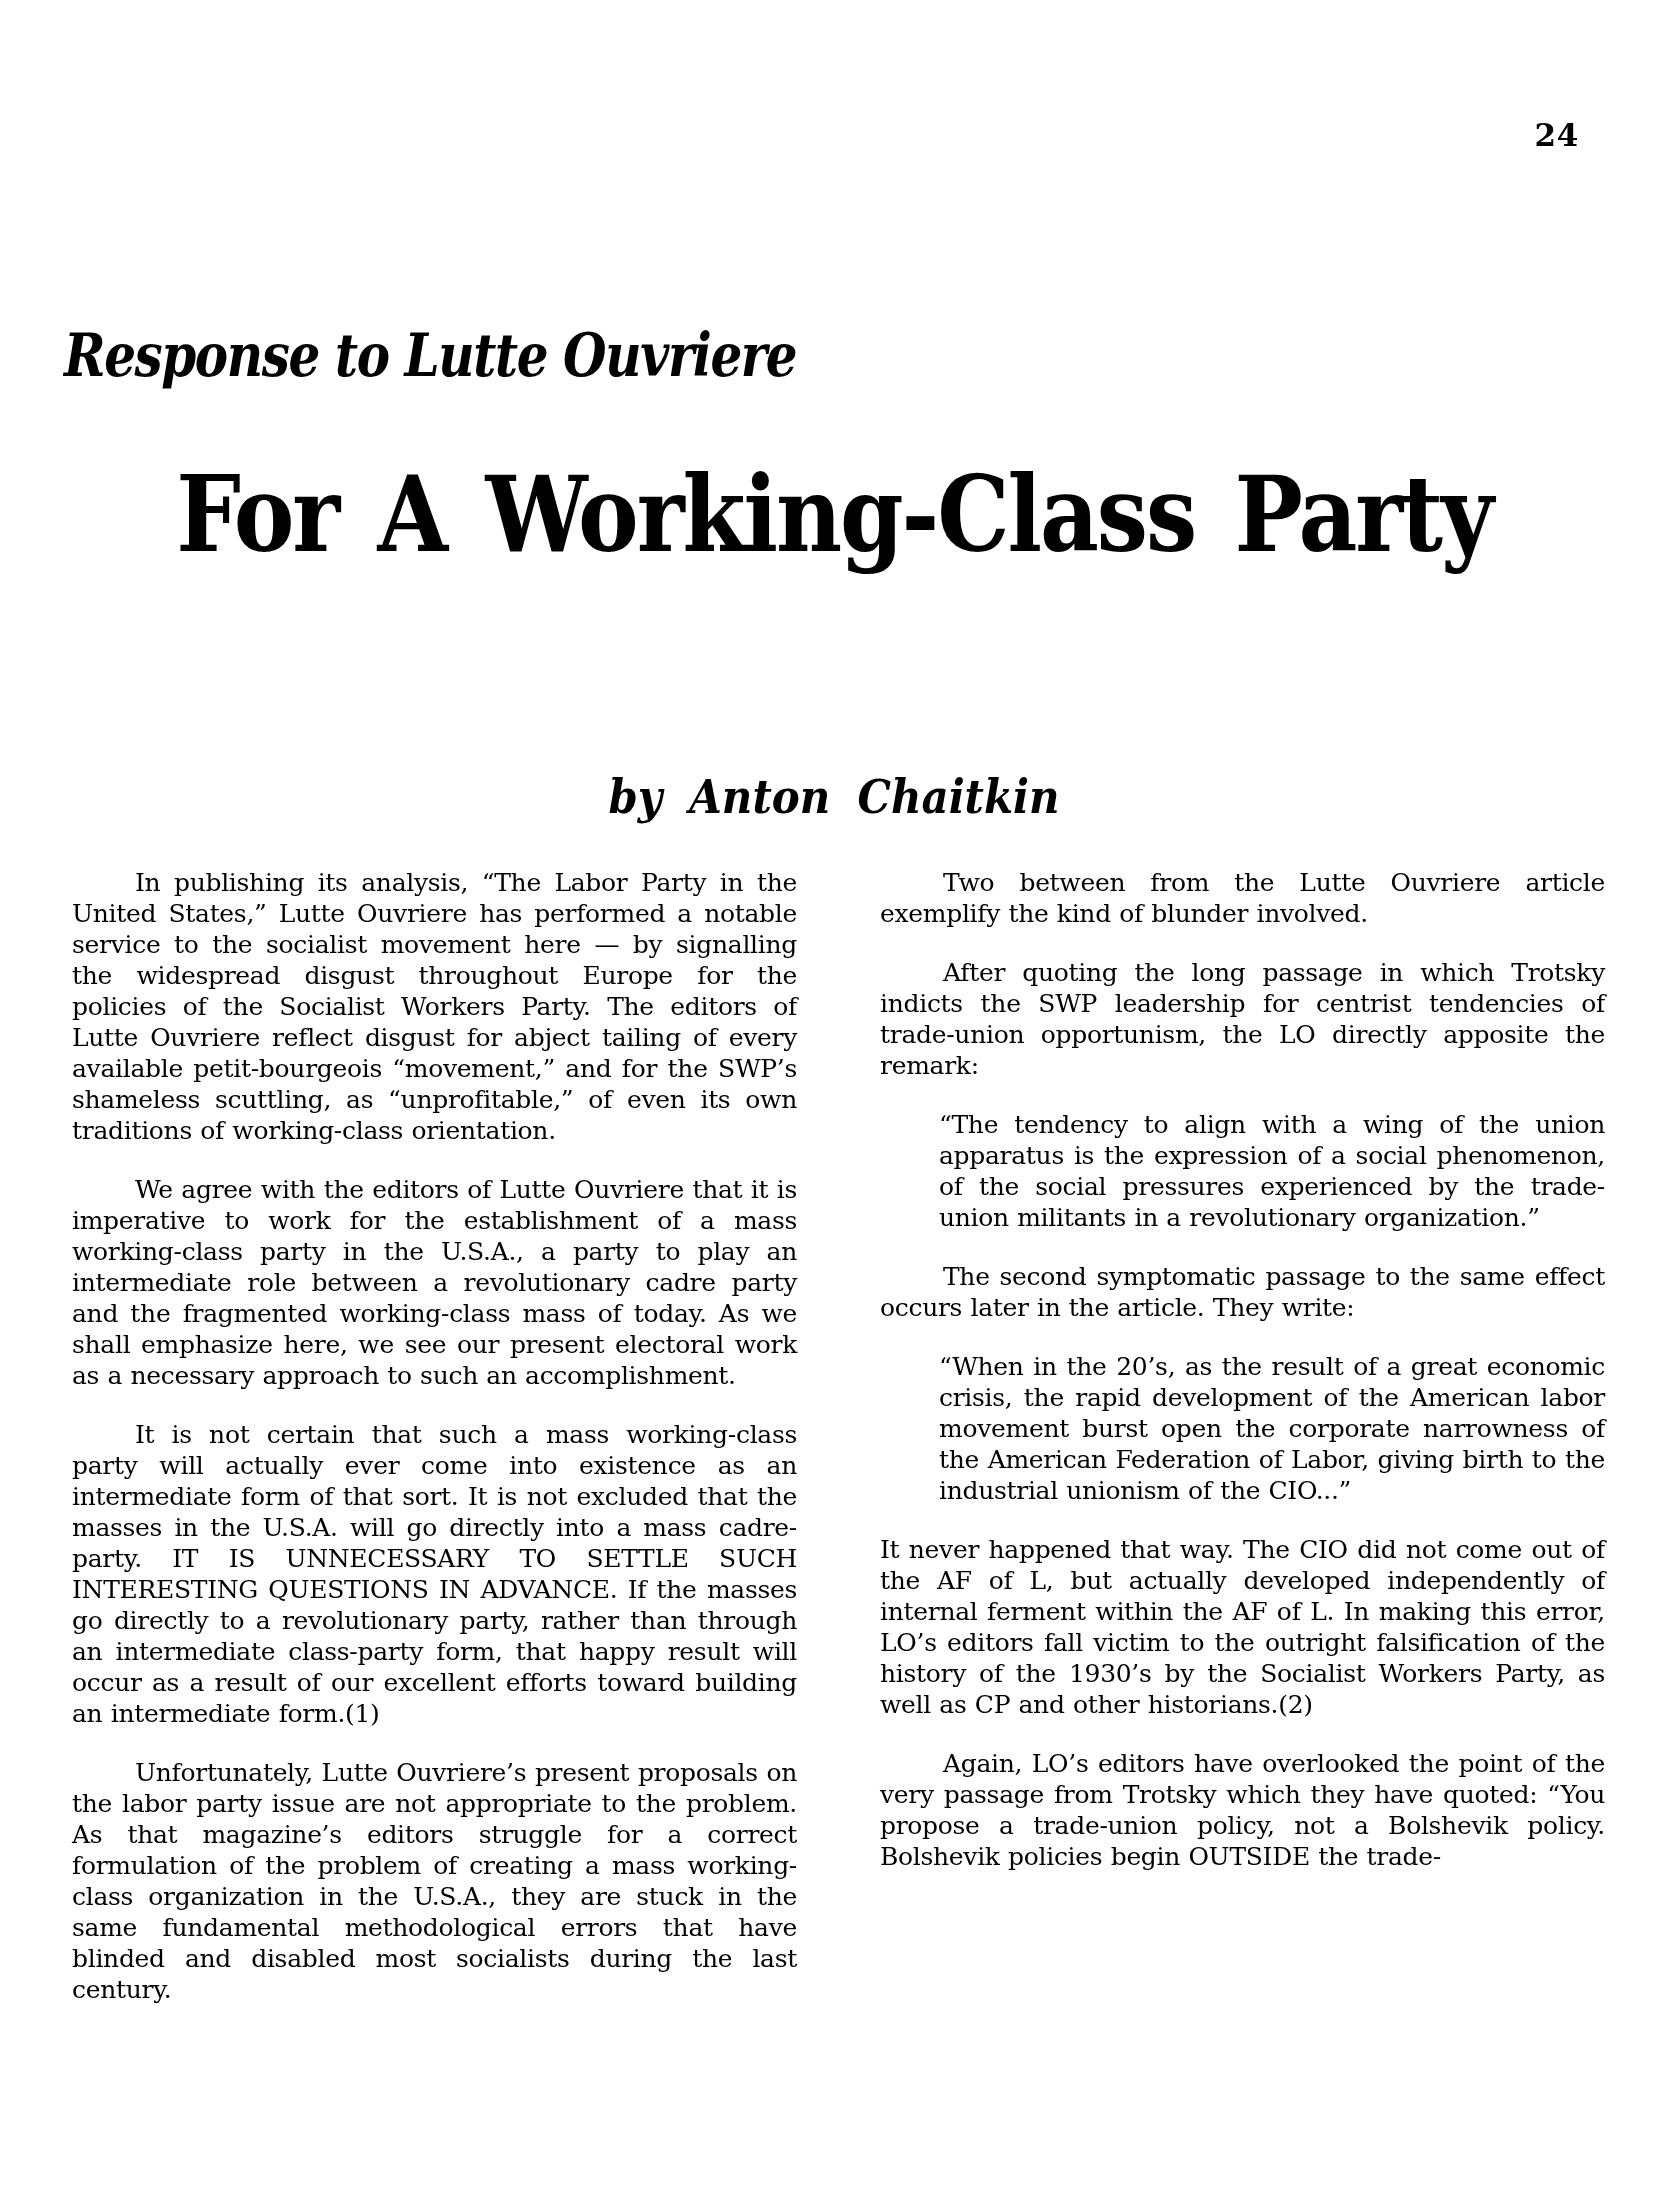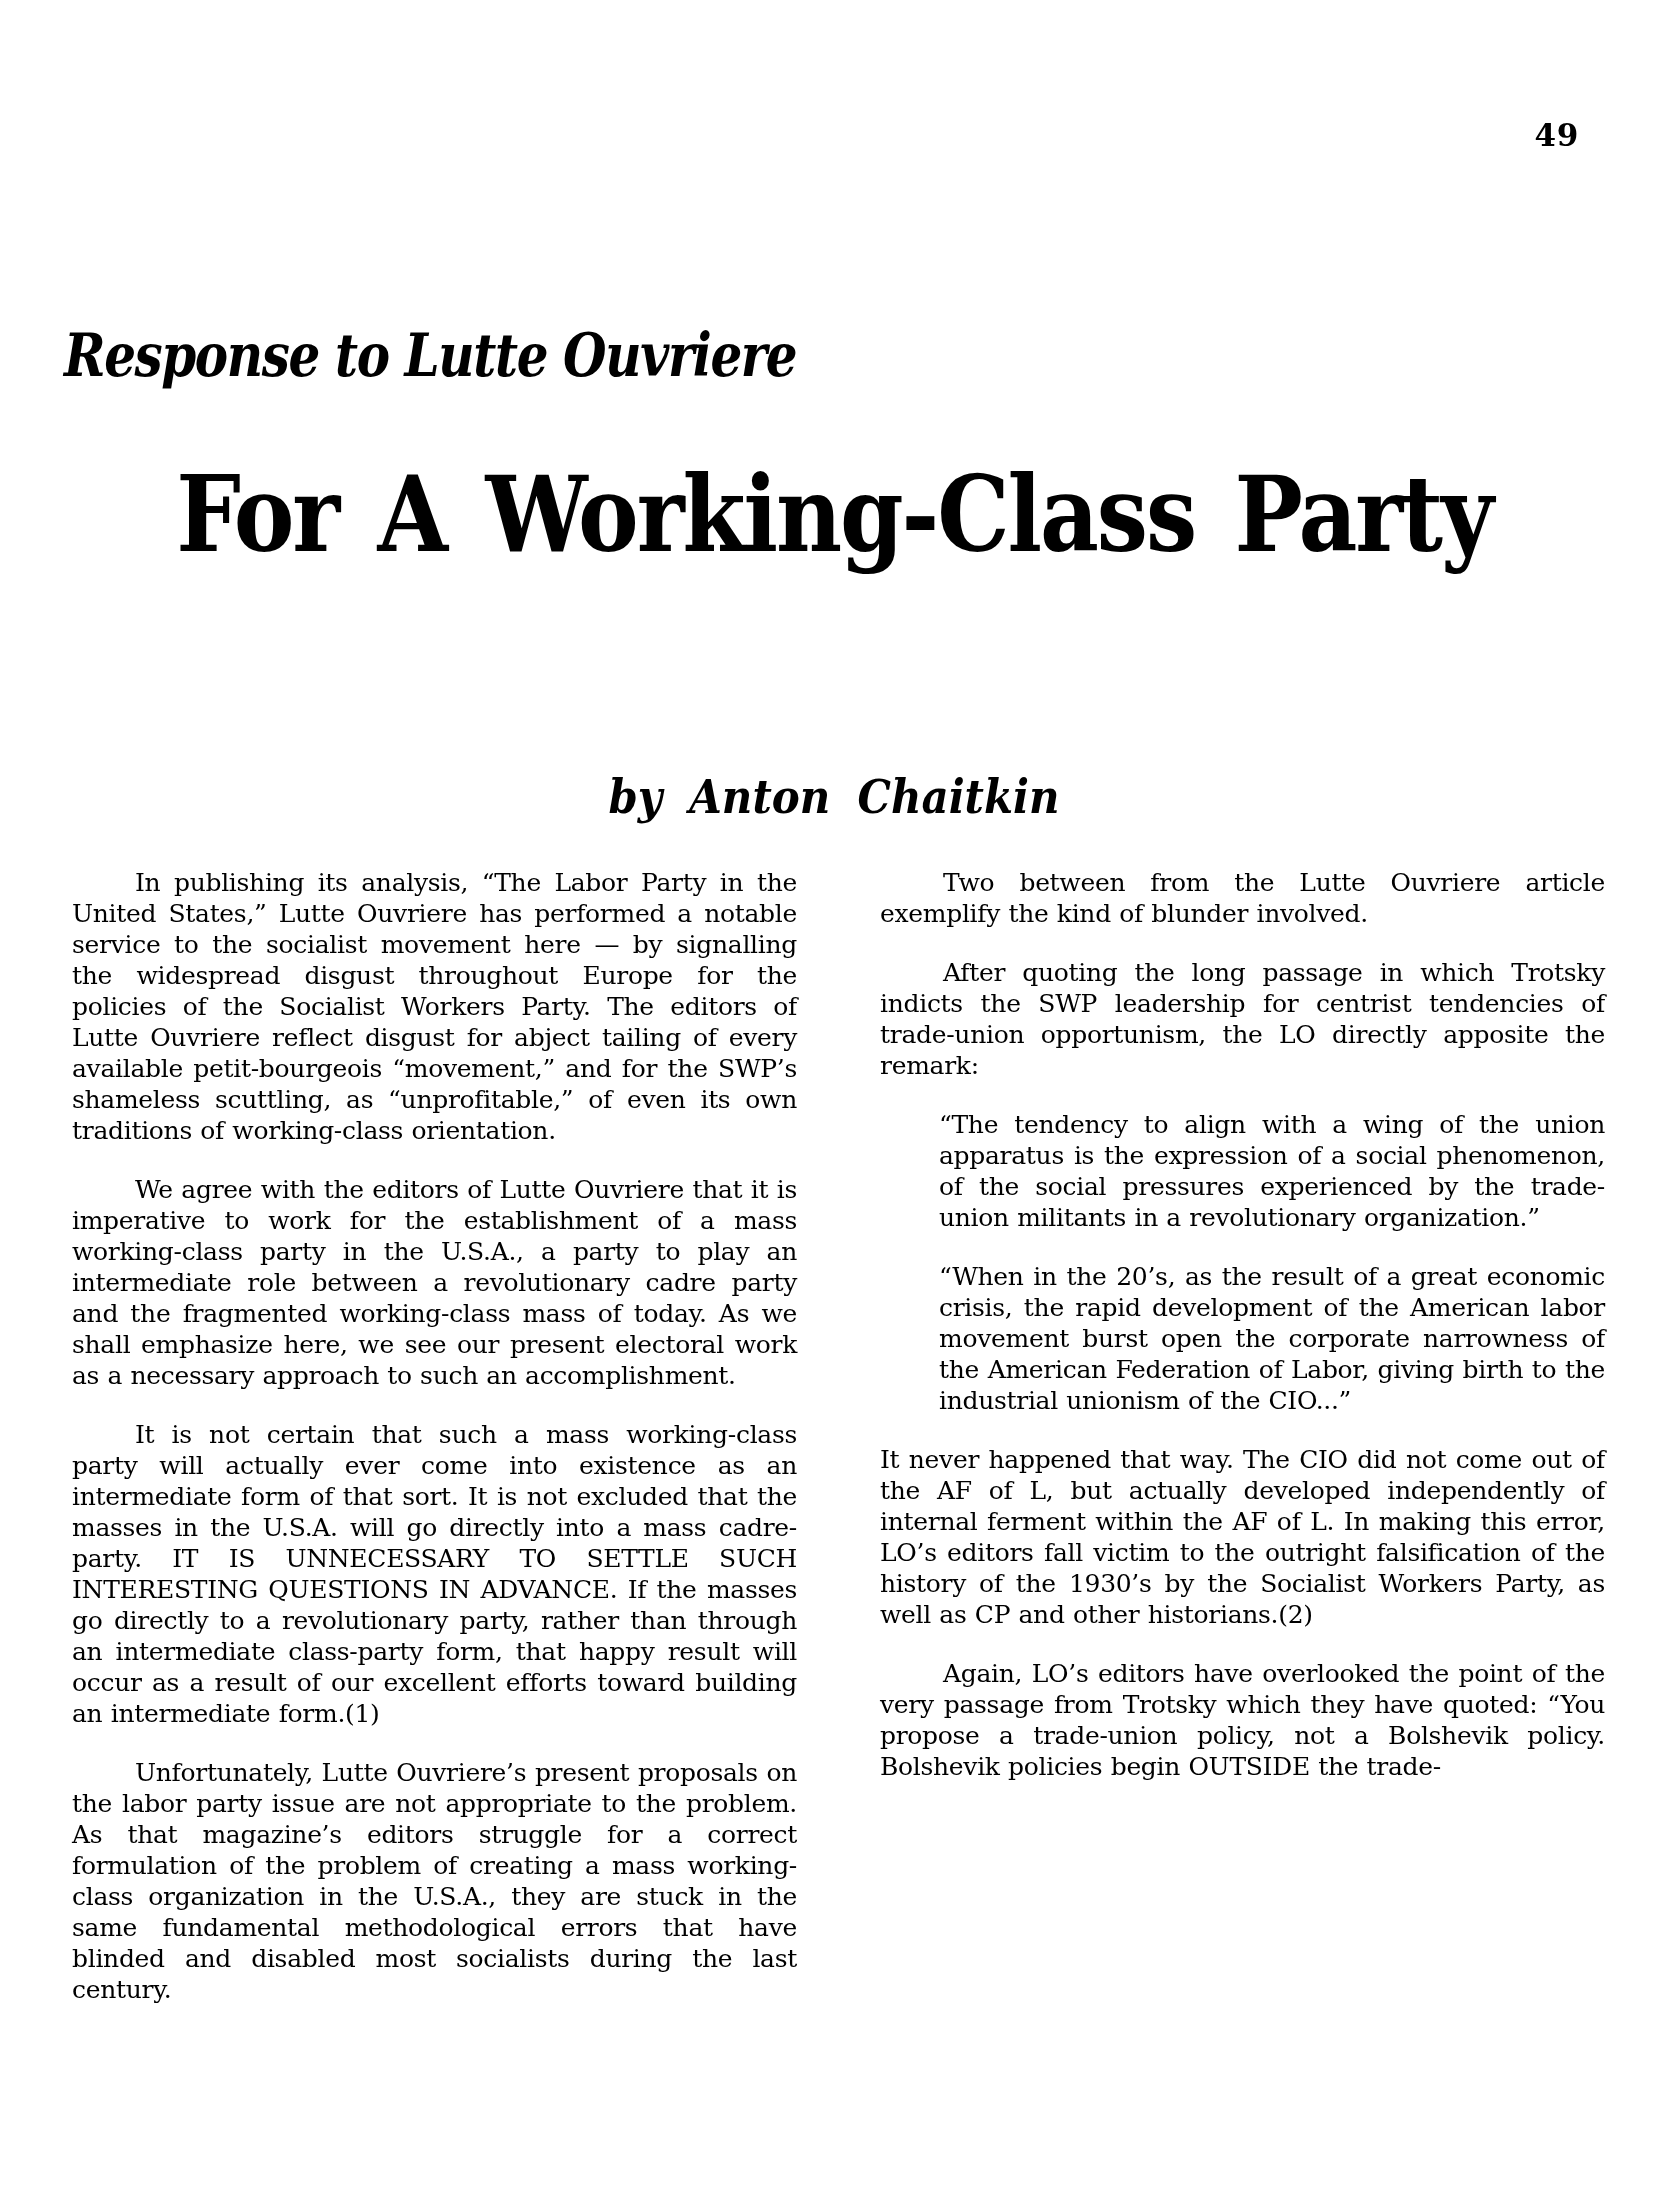--- a/index.html
+++ b/index.html
@@ -68,41 +68,42 @@
     padding:0;
     text-indent:0;
     text-align:justify;
   }
 </style>
 </head>
 <body>
 
 <div class="page">
 
-  <div class="page-number">49</div>
+  <div class="page-number">24</div>
 
   <div class="kicker">Response to Lutte Ouvriere</div>
 
   <h1 class="title">For A Working-Class Party</h1>
 
   <div class="byline">by Anton Chaitkin</div>
 
   <div class="columns">
 
     <div class="col col-left">
       <p class="para">In publishing its analysis, “The Labor Party in the United States,” Lutte Ouvriere has performed a notable service to the socialist movement here — by signalling the widespread disgust throughout Europe for the policies of the Socialist Workers Party. The editors of Lutte Ouvriere reflect disgust for abject tailing of every available petit-bourgeois “movement,” and for the SWP’s shameless scuttling, as “unprofitable,” of even its own traditions of working-class orientation.</p>
       <p class="para">We agree with the editors of Lutte Ouvriere that it is imperative to work for the establishment of a mass working-class party in the U.S.A., a party to play an intermediate role between a revolutionary cadre party and the fragmented working-class mass of today. As we shall emphasize here, we see our present electoral work as a necessary approach to such an accomplishment.</p>
       <p class="para">It is not certain that such a mass working-class party will actually ever come into existence as an intermediate form of that sort. It is not excluded that the masses in the U.S.A. will go directly into a mass cadre-party. IT IS UNNECESSARY TO SETTLE SUCH INTERESTING QUESTIONS IN ADVANCE. If the masses go directly to a revolutionary party, rather than through an intermediate class-party form, that happy result will occur as a result of our excellent efforts toward building an intermediate form.(1)</p>
       <p class="para">Unfortunately, Lutte Ouvriere’s present proposals on the labor party issue are not appropriate to the problem. As that magazine’s editors struggle for a correct formulation of the problem of creating a mass working-class organization in the U.S.A., they are stuck in the same fundamental methodological errors that have blinded and disabled most socialists during the last century.</p>
     </div>
 
     <div class="col col-right">
       <p class="para">Two between from the Lutte Ouvriere article exemplify the kind of blunder involved.</p>
       <p class="para">After quoting the long passage in which Trotsky indicts the SWP leadership for centrist tendencies of trade-union opportunism, the LO directly apposite the remark:</p>
       <blockquote class="quote">“The tendency to align with a wing of the union apparatus is the expression of a social phenomenon, of the social pressures experienced by the trade-union militants in a revolutionary organization.”</blockquote>
+      <p class="para">The second symptomatic passage to the same effect occurs later in the article. They write:</p>
       <blockquote class="quote">“When in the 20’s, as the result of a great economic crisis, the rapid development of the American labor movement burst open the corporate narrowness of the American Federation of Labor, giving birth to the industrial unionism of the CIO...”</blockquote>
       <p class="para flush">It never happened that way. The CIO did not come out of the AF of L, but actually developed independently of internal ferment within the AF of L. In making this error, LO’s editors fall victim to the outright falsification of the history of the 1930’s by the Socialist Workers Party, as well as CP and other historians.(2)</p>
       <p class="para">Again, LO’s editors have overlooked the point of the very passage from Trotsky which they have quoted: “You propose a trade-union policy, not a Bolshevik policy. Bolshevik policies begin OUTSIDE the trade-</p>
     </div>
 
   </div>
 </div>
 
 
 </body></html>

